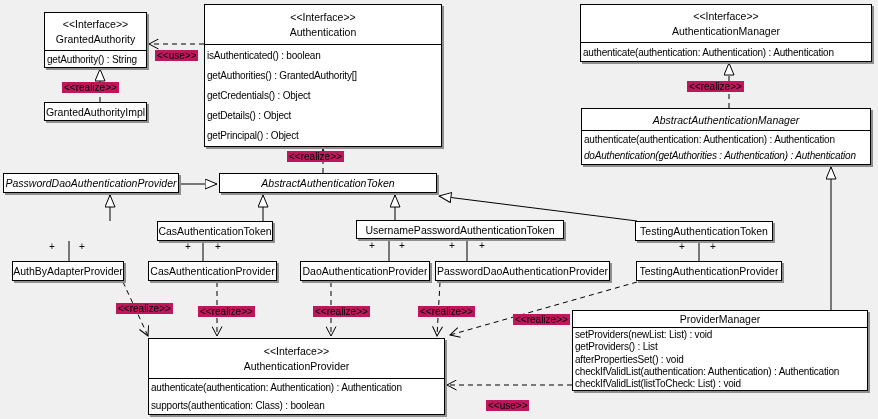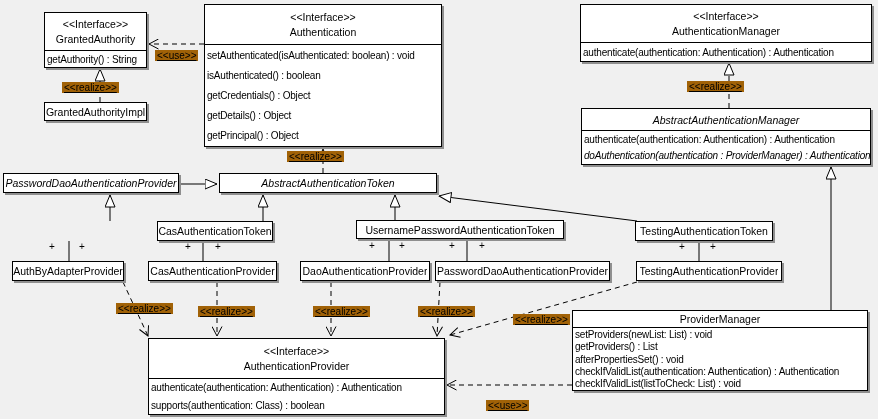--- a/index.html
+++ b/index.html
@@ -11,22 +11,22 @@
   .hdr{border-bottom:1px solid #000;text-align:center;font-size:10.5px;
        display:flex;flex-direction:column;justify-content:center;gap:3px;
        overflow:hidden;white-space:nowrap;}
   .cname{white-space:nowrap;overflow:hidden;}
   .it{font-style:italic;}
   .methods{position:absolute;left:0;right:0;bottom:0;display:flex;flex-direction:column;}
   .m{flex:1;display:flex;align-items:center;font-size:10px;letter-spacing:-0.2px;
      white-space:nowrap;overflow:hidden;padding-left:2px;}
   .uml-box.simple{display:flex;align-items:center;justify-content:center;
                   font-size:10.5px;white-space:nowrap;overflow:hidden;}
-  .edge-label{position:absolute;font-size:10px;line-height:11px;background:#a16207;
-              padding:0 2px;white-space:nowrap;z-index:3;text-decoration:underline;}
+  .edge-label{position:absolute;font-size:10px;line-height:11px;background:#be185d;
+              padding:0 2px;white-space:nowrap;z-index:3;}
   .plus{position:absolute;width:10px;text-align:center;font-size:10px;line-height:10px;z-index:3;}
 </style>
 </head>
 <body>
 
 <div class="stage">
 
   <svg class="wires" width="878" height="419">
     <defs>
       <marker id="tri" viewBox="0 0 13 11" markerWidth="13" markerHeight="11" refX="12.5" refY="5.5" orient="auto" markerUnits="userSpaceOnUse">
@@ -77,22 +77,22 @@
   <div class="uml-box simple" style="left:44px;top:102px;width:103px;height:19px">
     <div class="cname">GrantedAuthorityImpl</div>
   </div>
 
   <div class="uml-box" style="left:204px;top:4px;width:238px;height:143px">
     <div class="hdr" style="height:39px">
       <div>&lt;&lt;Interface&gt;&gt;</div>
       <div class="cname">Authentication</div>
     </div>
     <div class="methods" style="top:40px">
-      <div class="m">setAuthenticated(isAuthenticated: boolean) : void</div>
       <div class="m">isAuthenticated() : boolean</div>
+      <div class="m">getAuthorities() : GrantedAuthority[]</div>
       <div class="m">getCredentials() : Object</div>
       <div class="m">getDetails() : Object</div>
       <div class="m">getPrincipal() : Object</div>
     </div>
   </div>
 
   <div class="uml-box" style="left:580px;top:4px;width:292px;height:58px">
     <div class="hdr" style="height:37px">
       <div>&lt;&lt;Interface&gt;&gt;</div>
       <div class="cname">AuthenticationManager</div>
@@ -101,21 +101,21 @@
       <div class="m">authenticate(authentication: Authentication) : Authentication</div>
     </div>
   </div>
 
   <div class="uml-box" style="left:581px;top:108px;width:290px;height:57px">
     <div class="hdr" style="height:21px">
       <div class="cname it">AbstractAuthenticationManager</div>
     </div>
     <div class="methods" style="top:22px">
       <div class="m">authenticate(authentication: Authentication) : Authentication</div>
-      <div class="m it">doAuthentication(authentication : ProviderManager) : Authentication</div>
+      <div class="m it">doAuthentication(getAuthorities : Authentication) : Authentication</div>
     </div>
   </div>
 
   <div class="uml-box simple" style="left:3px;top:173px;width:176px;height:20px">
     <div class="cname it">PasswordDaoAuthenticationProvider</div>
   </div>
   <div class="uml-box simple" style="left:219px;top:173px;width:218px;height:20px">
     <div class="cname it">AbstractAuthenticationToken</div>
   </div>
 

